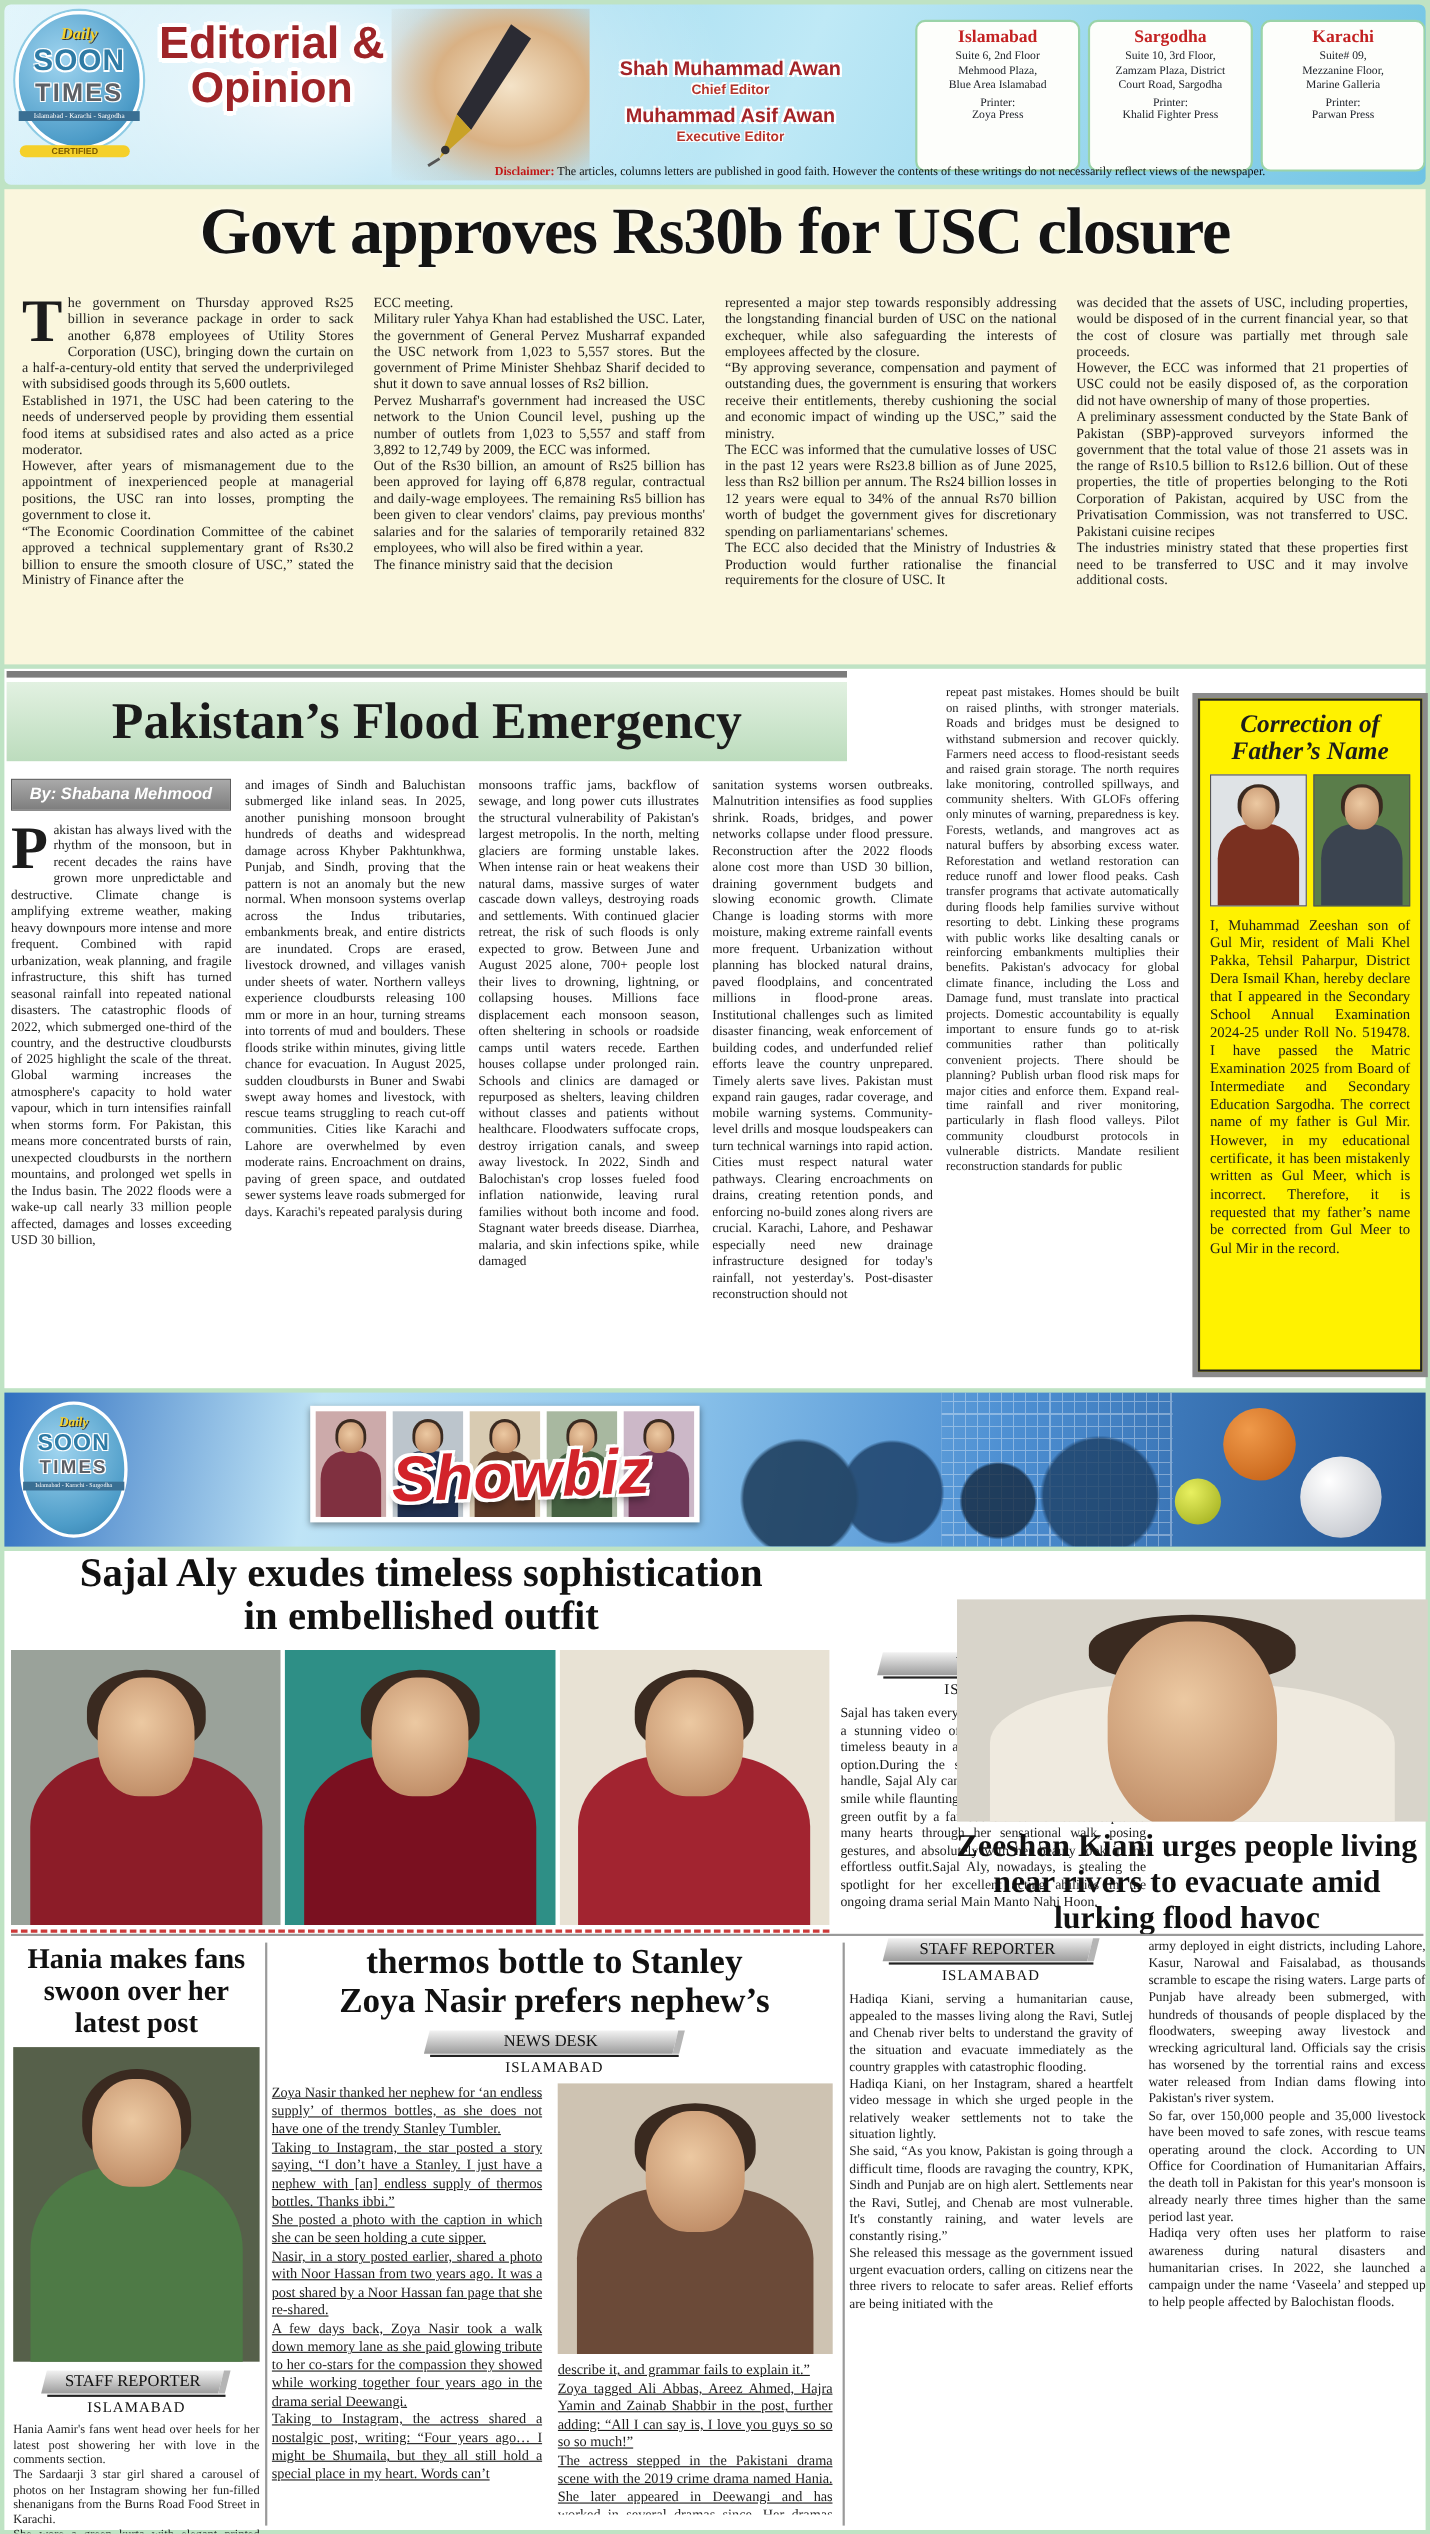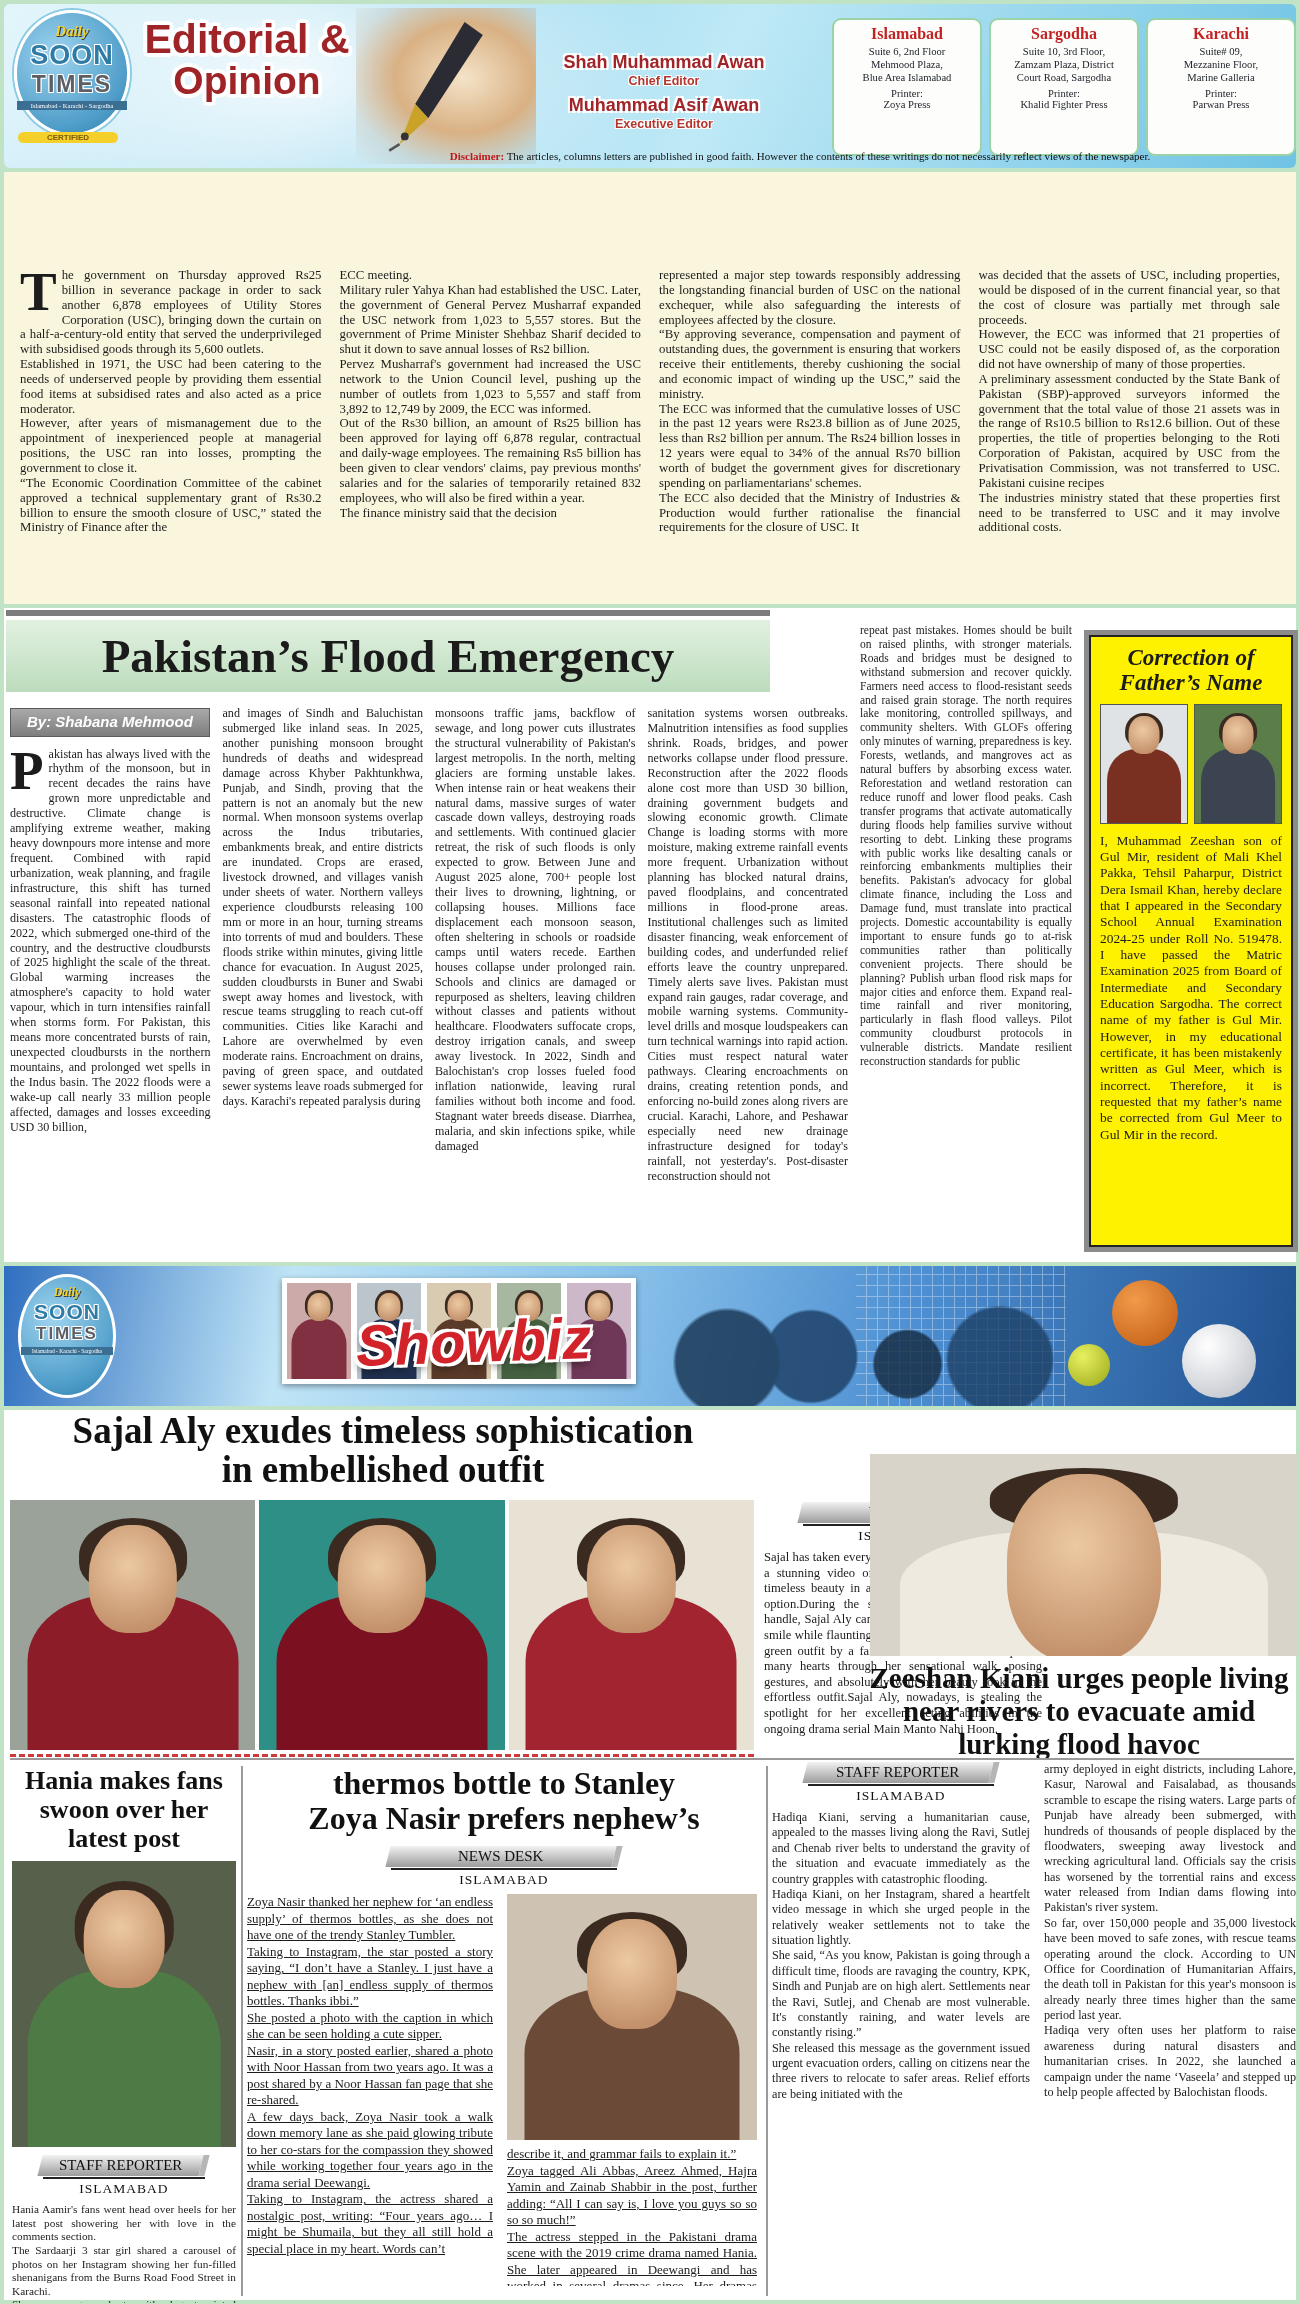--- a/index.html
+++ b/index.html
@@ -205,20 +205,21 @@
           <span>Parwan Press</span>
         </div>
       </div>
     </div>
     <div class="disclaimer">
       <b>Disclaimer:</b><span> The articles, columns letters are published in good faith. However the  contents of these writings do not necessarily reflect views of the newspaper.</span>
     </div>
   </div>
 
   <div class="usc">
+    <h1>Govt approves Rs30b for USC closure</h1>
     <div class="usc-cols">
       <div class="usc-col flow dc">The government on Thursday approved Rs25 billion in severance package in order to sack another 6,878 employees of Utility Stores Corporation (USC), bringing down the curtain on a half-a-century-old entity that served the underprivileged with subsidised goods through its 5,600 outlets.
 Established in 1971, the USC had been catering to the needs of underserved people by providing them essential food items at subsidised rates and also acted as a price moderator.
 However, after years of mismanagement due to the appointment of inexperienced people at managerial positions, the USC ran into losses, prompting the government to close it.
 “The Economic Coordination Committee of the cabinet approved a technical supplementary grant of Rs30.2 billion to ensure the smooth closure of USC,” stated the Ministry of Finance after the</div>
       <div class="usc-col flow">ECC meeting.
 Military ruler Yahya Khan had established the USC. Later, the government of General Pervez Musharraf expanded the USC network from 1,023 to 5,557 stores. But the government of Prime Minister Shehbaz Sharif decided to shut it down to save annual losses of Rs2 billion.
 Pervez Musharraf's government had increased the USC network to the Union Council level, pushing up the number of outlets from 1,023 to 5,557 and staff from 3,892 to 12,749 by 2009, the ECC was informed.
 Out of the Rs30 billion, an amount of Rs25 billion has been approved for laying off 6,878 regular, contractual and daily-wage employees. The remaining Rs5 billion has been given to clear vendors' claims, pay previous months' salaries and for the salaries of temporarily retained 832 employees, who will also be fired within a year.
 The finance ministry said that the decision</div>

